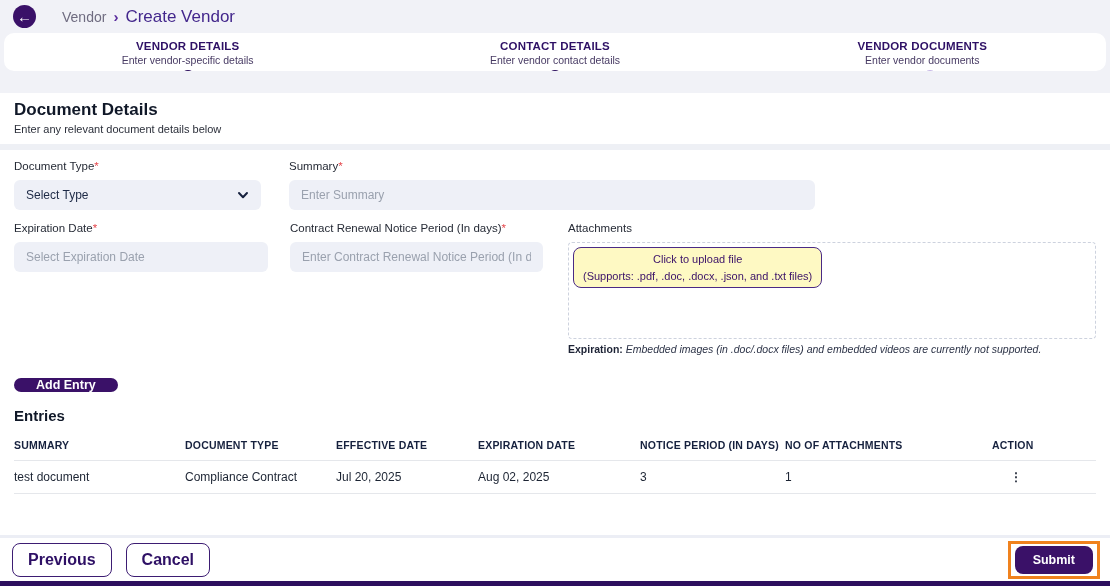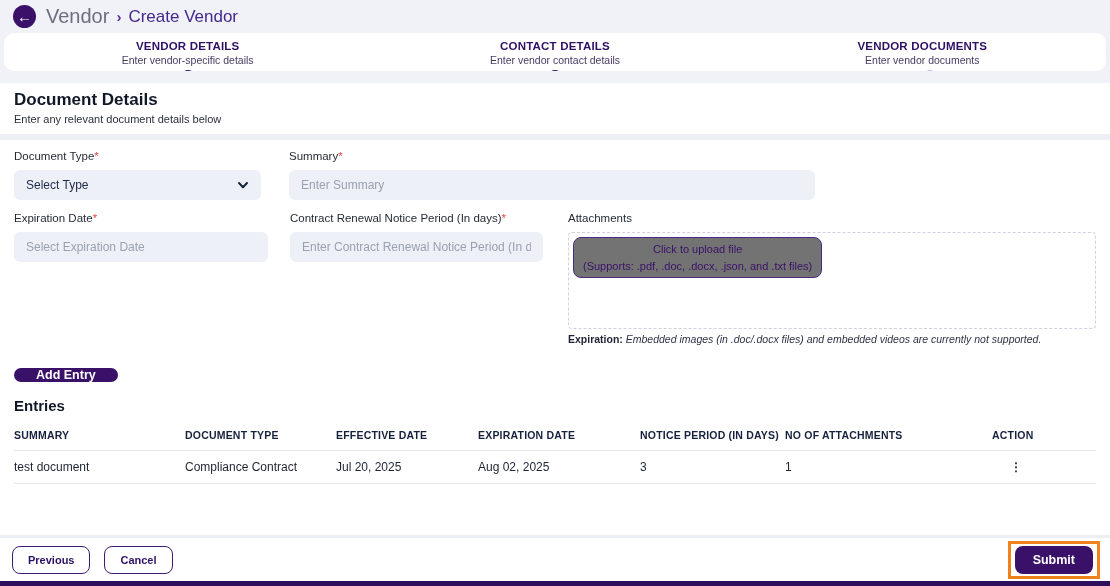--- a/index.html
+++ b/index.html
@@ -10,42 +10,42 @@
     color:#101828;
     overflow:hidden;
   }
   .app { width:1110px; height:586px; display:flex; flex-direction:column; overflow:hidden; }
 
   
   .crumb-bar { height:33px; background:#f1f2f7; display:flex; align-items:center; padding:0 13px; flex:0 0 auto; }
   .back-btn { width:23px; height:23px; border-radius:50%; background:#3a1168; color:#fff;
     display:flex; align-items:center; justify-content:center; font-size:15px; font-weight:bold;
     cursor:pointer; border:none; line-height:1; }
-  .crumb-parent { margin-left:10px; font-size:20px; color:#6f6c80; }
+  .crumb-parent { margin-left:26px; font-size:14px; color:#6f6c80; }
   .crumb-sep { margin:0 7px; font-size:15px; color:#5b2d9e; font-weight:bold; }
   .crumb-current { font-size:17px; color:#43278c; font-weight:500; }
 
   
   .stepper-wrap { background:#f1f2f7; padding:0 4px; flex:0 0 auto; }
   .stepper { position:relative; background:#fff; border-radius:10px; height:38px; overflow:hidden; }
   .steps { display:flex; }
   .step { width:33.333%; text-align:center; padding-top:7px; }
   .step-title { font-size:11.5px; font-weight:bold; color:#2e1065; letter-spacing:.2px; }
   .step-sub { font-size:10.5px; color:#473a63; margin-top:2px; }
   .track-purple { position:absolute; top:42px; left:0; width:84%; height:3px; background:#2d0f5e; }
   .track-gray { position:absolute; top:42px; left:84%; width:16%; height:3px; background:#c9c9d2; }
   .dot { position:absolute; top:36.5px; transform:translateX(-50%); width:14px; height:14px;
     border-radius:50%; background:#2d0f5e; color:#fff; display:flex; align-items:center;
     justify-content:center; }
   .dot svg { width:8px; height:8px; }
   .dot.open { background:#fff; border:1.5px solid #c5b5e6; width:14px; height:14px; }
   .dot1 { left:16.666%; } .dot2 { left:50%; } .dot3 { left:84%; }
 
   
-  .content { background:#fff; margin-top:12px; flex:1 1 auto; display:flex; flex-direction:column; overflow:hidden; }
+  .content { background:#fff; margin-top:22px; flex:1 1 auto; display:flex; flex-direction:column; overflow:hidden; }
   .section-head { padding:7px 14px 9px; }
   .section-title { font-size:17px; font-weight:bold; color:#101828; }
   .section-sub { font-size:11px; color:#2b2f3a; margin-top:3px; }
   .gray-band { height:6px; background:#eef0f5; }
 
   .form { padding:10px 14px 0; }
   .frow { display:flex; }
   .field { display:flex; flex-direction:column; }
   .flabel { font-size:11.5px; color:#262b36; margin-bottom:8px; }
   .req { color:#e5484d; }
@@ -57,21 +57,21 @@
   .select-text { font-size:12px; color:#1d2a46; }
   .chev { color:#16213e; display:flex; }
   .w-summary { width:526px; margin-right:28px; }
   .w-doctype { width:247px; margin-right:28px; }
   .w-effdate { width:253px; }
   .w-expdate { width:254px; margin-right:22px; }
   .w-notice { width:253px; margin-right:25px; }
   .w-attach { width:528px; }
 
   .upload-area { border:1px dashed #cdd2de; border-radius:4px; height:97px; padding:4px; background:#fff; }
-  .upload-btn { display:inline-block; border:1.5px solid #4a2a85; border-radius:8px; background:#737373;
+  .upload-btn { display:inline-block; border:1.5px solid #4a2a85; border-radius:8px; background:#fef9c3;
     color:#3a1168; font-size:11px; text-align:center; padding:3px 9px; line-height:1.5; cursor:pointer;
     font-family:"Liberation Sans", sans-serif; font-weight:500; }
   .disclaimer { font-size:10.5px; margin-top:4px; color:#1d2335; }
   .disclaimer .d-label { font-weight:bold; }
   .disclaimer .d-text { font-style:italic; color:#2c3347; }
 
   .add-entry-row { padding:20px 14px 0; }
   .btn-primary { background:#3a1168; color:#fff; border:none; border-radius:8px; font-size:12.5px;
     font-weight:bold; padding:0 22px; cursor:pointer; font-family:"Liberation Sans", sans-serif; }
 
@@ -82,21 +82,21 @@
   .t-head { border-bottom:1px solid #e5e7eb; height:31px; }
   .t-head > div { font-size:10.5px; font-weight:bold; color:#16213e; letter-spacing:.2px; }
   .t-row { border-bottom:1px solid #e5e7eb; height:33px; }
   .t-row > div { font-size:12px; color:#1c2433; }
   .kebab { font-size:14px; font-weight:bold; color:#16213e; padding-left:18px; cursor:pointer; width:40px; }
 
   
   .footer { flex:0 0 auto; background:#fff; border-top:3px solid #eceef5; height:46px;
     display:flex; align-items:center; padding:0 12px; position:relative; }
   .btn-outline { background:#fff; border:1.5px solid #3d1d73; color:#2e1065; border-radius:8px;
-    font-size:11px; font-weight:bold; padding:7px 15px; cursor:pointer; margin-right:14px;
+    font-size:16px; font-weight:bold; padding:7px 15px; cursor:pointer; margin-right:14px;
     font-family:"Liberation Sans", sans-serif; }
   .submit-wrap { position:absolute; right:10px; top:3px; border:3px solid #f0821e; padding:2px 4px; }
   .bottom-bar { flex:0 0 auto; height:5px; background:#2d0f5e; }
 </style>
 </head>
 <body>
 
 <div class="app">
 
   <div class="crumb-bar">

